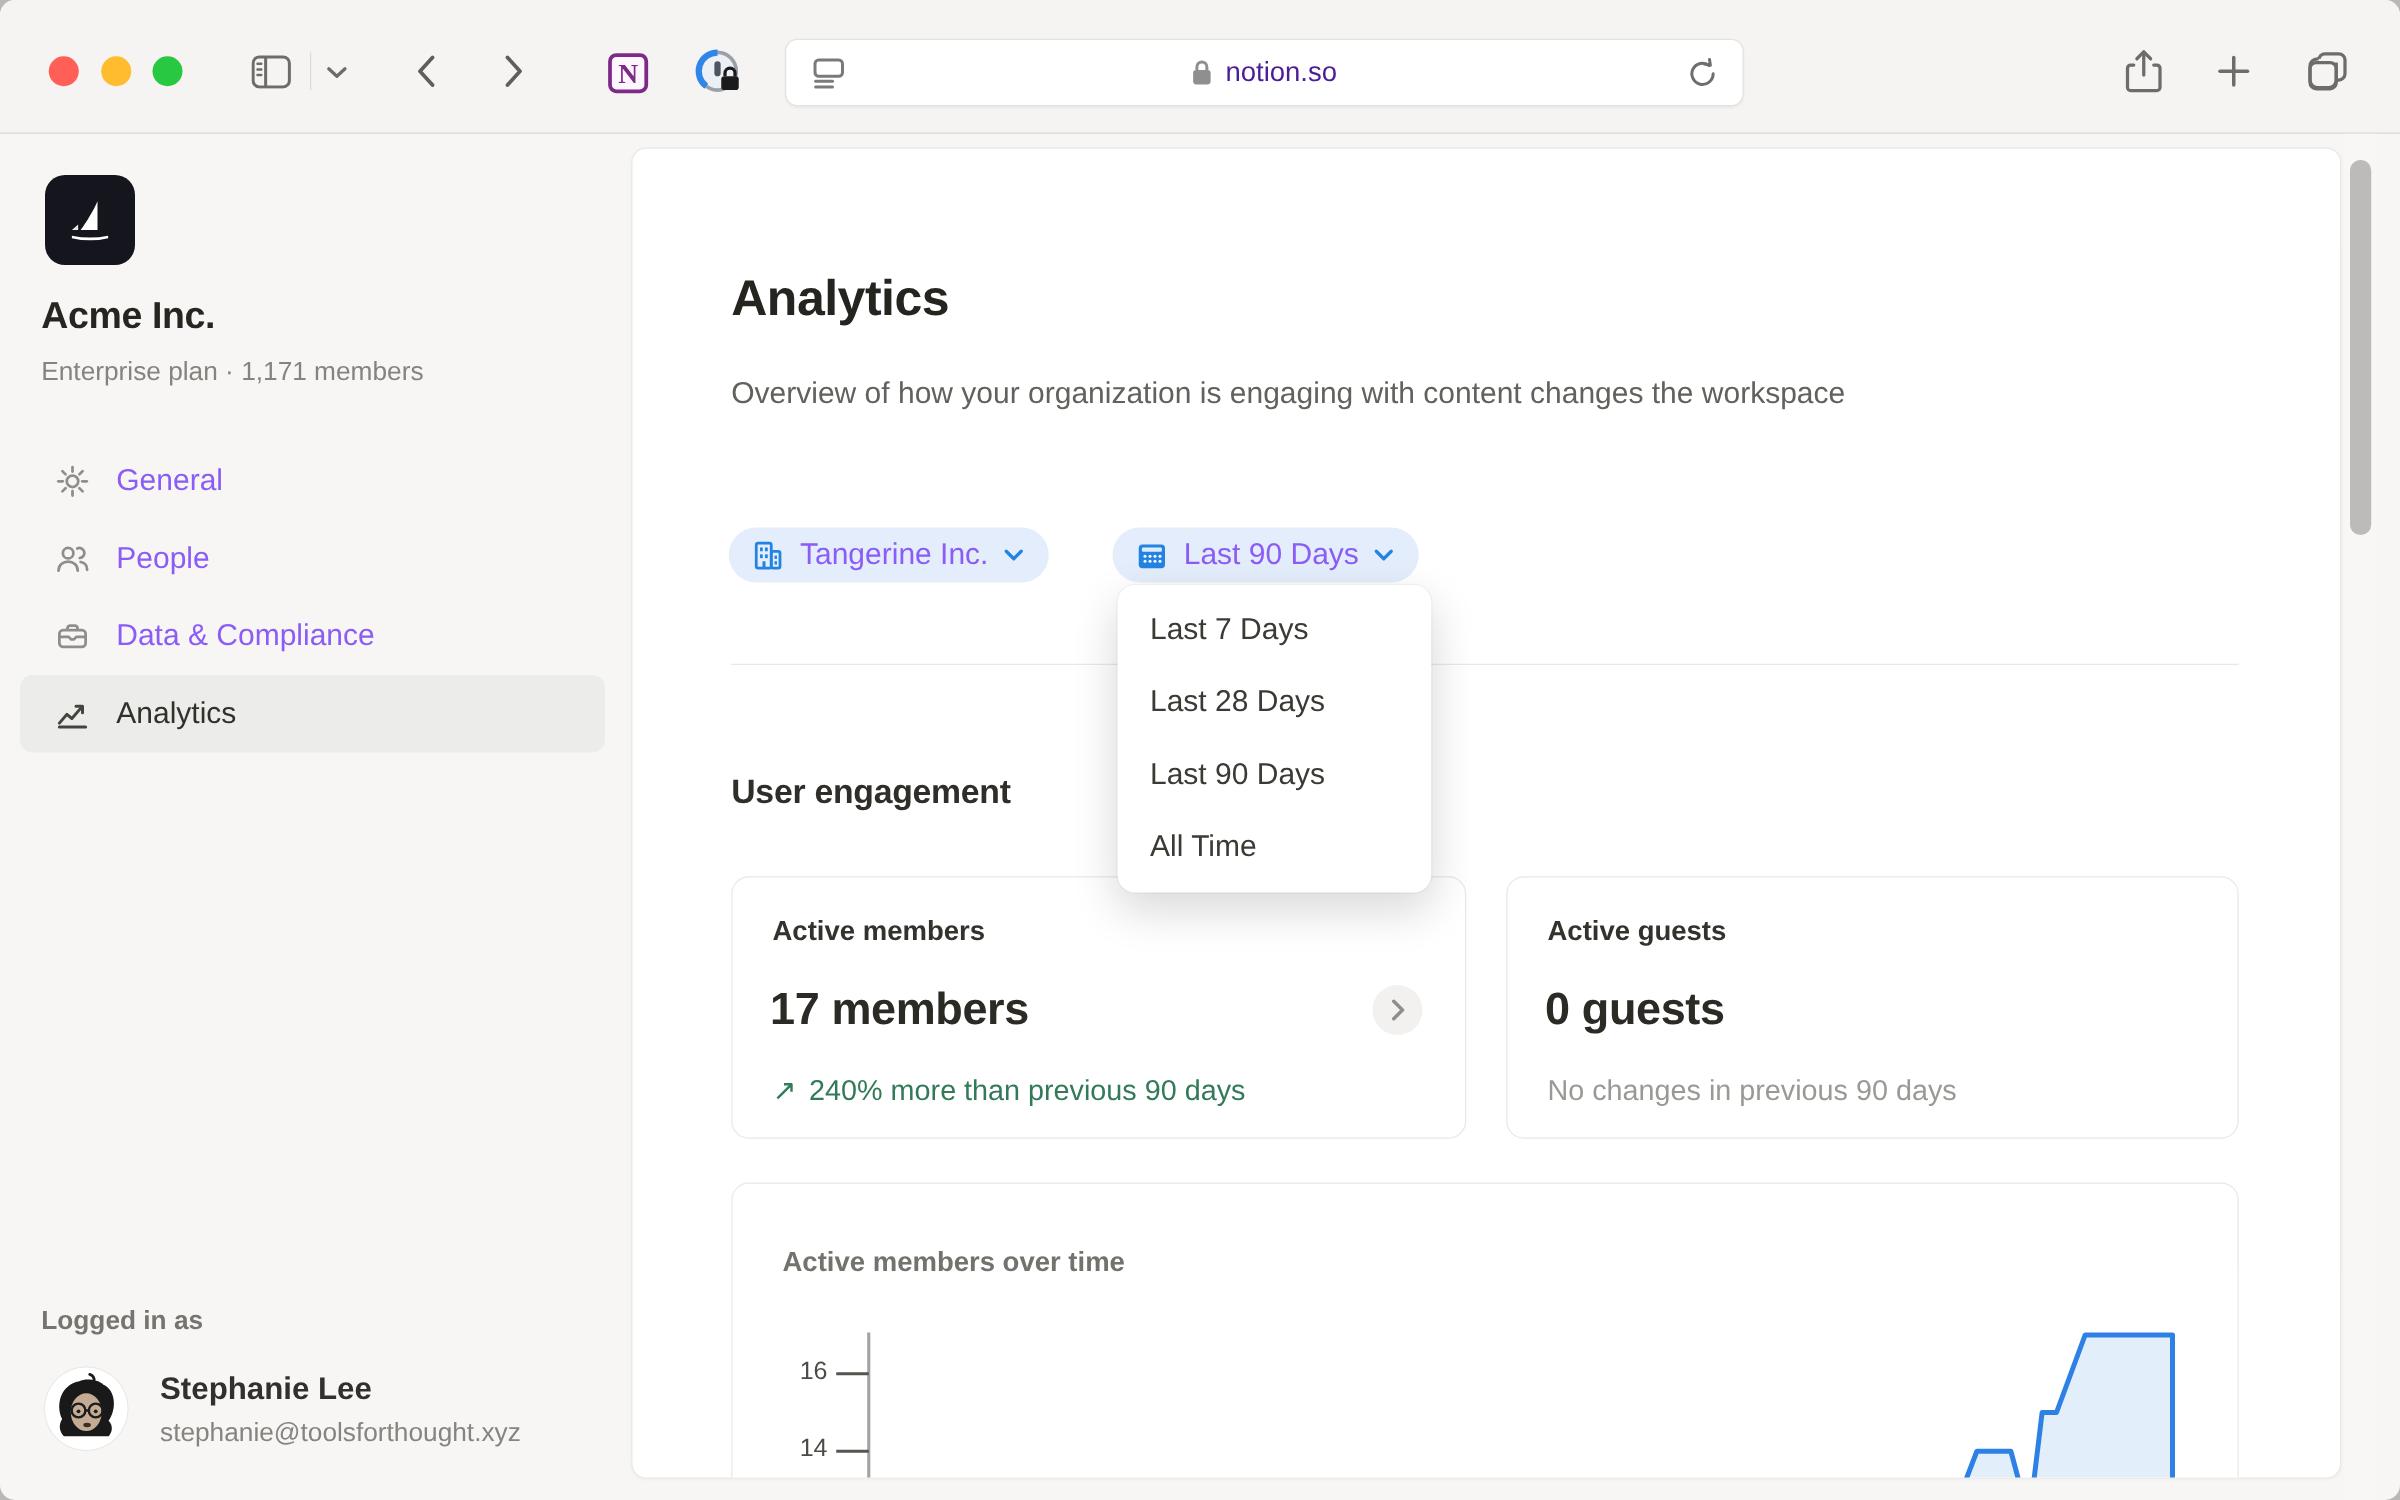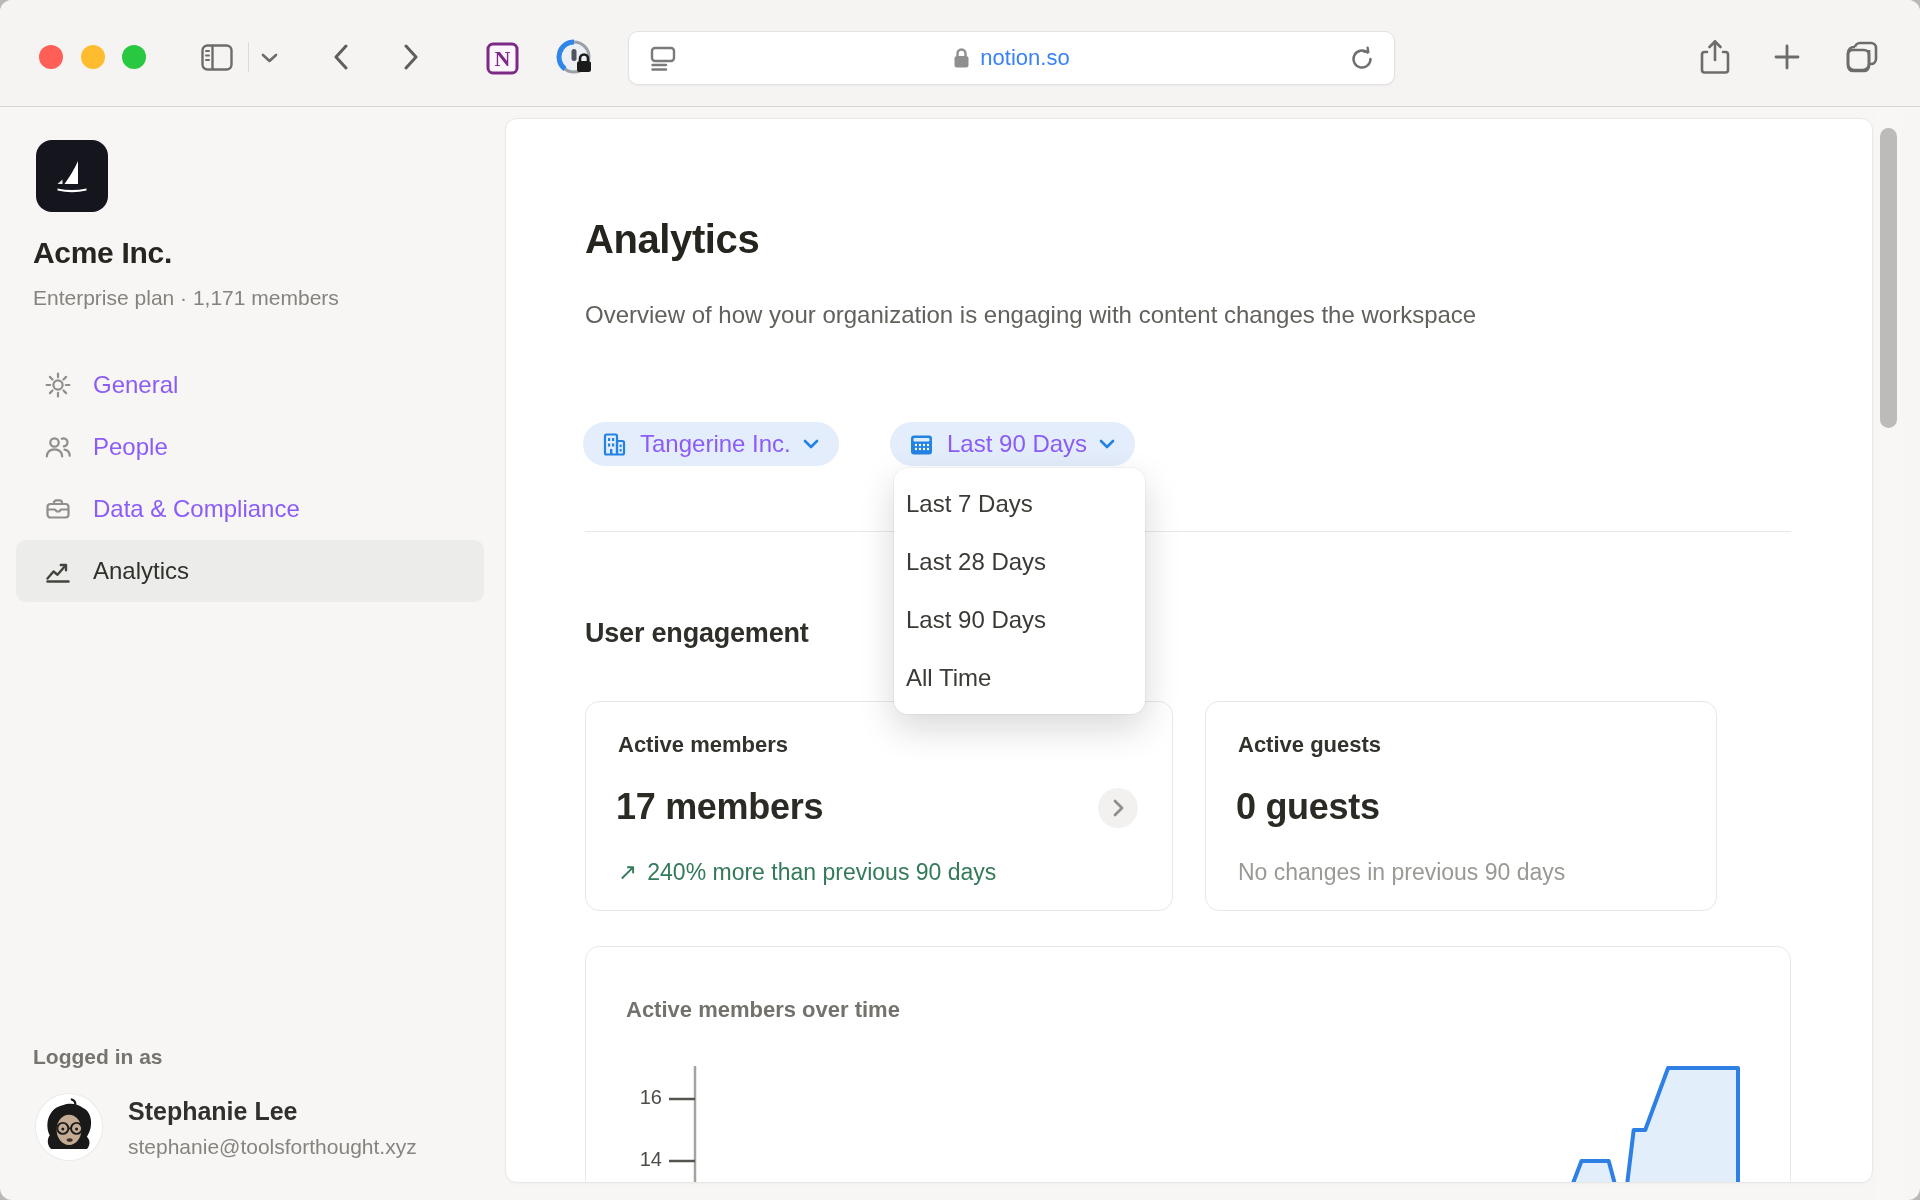--- a/index.html
+++ b/index.html
@@ -5,21 +5,21 @@
   html,body{margin:0;padding:0;background:#b9b8b6;font-family:"Liberation Sans","DejaVu Sans",sans-serif;-webkit-font-smoothing:antialiased;}
   .win{position:relative;width:1920px;height:1200px;background:#f7f6f4;border-radius:12px;overflow:hidden;margin:0 auto;}
   
   .toolbar{position:absolute;left:0;top:0;width:1920px;height:106px;background:#f5f4f2;border-bottom:1px solid #d7d6d4;}
   .tl{position:absolute;top:45px;width:24px;height:24px;border-radius:50%;}
   .tl.red{left:39px;background:#ff5f57}.tl.yellow{left:81px;background:#febc2e}.tl.green{left:122px;background:#28c840}
   .tbtn{position:absolute;display:flex;align-items:center;justify-content:center;background:none;border:none;padding:0;}
   .tsep{position:absolute;left:248px;top:42px;width:1px;height:30px;background:#dcdbd9;}
   .addr{position:absolute;left:628px;top:31px;width:765px;height:52px;background:#ffffff;border:1px solid #e3e2e0;border-radius:10px;box-shadow:0 1px 2px rgba(0,0,0,.05);display:flex;align-items:center;}
   .addr-center{position:absolute;left:0;right:0;top:0;bottom:0;display:flex;align-items:center;justify-content:center;gap:10px;}
-  .url{font-size:22px;color:#3b82f6;}
+  .url{font-size:22px;color:#4c1d95;}
   .icon{display:inline-flex;align-items:center;justify-content:center;}
   
   .logo{position:absolute;left:36px;top:140px;width:72px;height:72px;border-radius:16px;background:#15151d;display:flex;align-items:center;justify-content:center;}
   .ws-name{position:absolute;left:33px;top:236px;font-size:30px;font-weight:700;color:#26251f;letter-spacing:-.3px;text-align:right;}
   .ws-plan{position:absolute;left:33px;top:286px;font-size:21px;color:#84837e;}
   .nav{position:absolute;left:16px;top:354px;width:468px;}
   .nav-item{display:flex;align-items:center;height:62px;padding-left:28px;gap:21px;border-radius:10px;}
   .nav-item.active{background:#ececea;}
   .nav-label{font-size:24px;color:#8b5cf6;}
   .nav-item.active .nav-label{font-weight:500;color:#32302a;}
@@ -30,25 +30,25 @@
   
   .panel{position:absolute;left:505px;top:118px;width:1368px;height:1065px;background:#ffffff;border:1px solid #e9e8e6;border-radius:12px;overflow:hidden;box-shadow:0 1px 3px rgba(0,0,0,.03);box-sizing:border-box;}
   .page-title{position:absolute;left:79px;top:98px;font-size:40px;font-weight:700;color:#25241f;letter-spacing:-.4px;}
   .page-desc{position:absolute;left:79px;top:176px;width:930px;font-size:24px;line-height:40px;color:#63615c;}
   .chip{position:absolute;top:303px;height:44px;border-radius:22px;background:#e3edfb;display:flex;align-items:center;gap:12px;padding:0 20px 0 18px;border:none;}
   .chip-label{font-size:24px;font-weight:500;color:#8b5cf6;}
   .chip.ws{left:77px;}
   .chip.date{left:384px;}
   .hr{position:absolute;left:79px;top:412px;width:1206px;height:1px;background:#e9e8e6;}
   .menu{position:absolute;left:388px;top:349px;width:251px;border-radius:14px;background:#ffffff;box-shadow:0 0 0 1px rgba(15,15,15,.04),0 14px 36px rgba(15,15,15,.16);padding:7px 0;z-index:5;}
-  .menu-item{height:58px;display:flex;align-items:center;padding-left:12px;font-size:24px;color:#3b3a35;}
+  .menu-item{height:58px;display:flex;align-items:center;padding-left:26px;font-size:24px;color:#3b3a35;}
   .section-title{position:absolute;left:79px;top:499px;font-size:27px;font-weight:600;color:#2f2e29;letter-spacing:-.2px;}
   .card{position:absolute;top:582px;height:210px;border:1px solid #e9e8e6;border-radius:14px;background:#fff;box-sizing:border-box;}
   .card.members{left:79px;width:588px;}
-  .card.guests{left:699px;width:512px;}
+  .card.guests{left:699px;width:586px;}
   .card-label{position:absolute;left:32px;top:30px;font-size:22px;font-weight:600;color:#33322d;}
   .card-value{position:absolute;left:30px;top:84px;font-size:36px;font-weight:700;color:#2b2a25;letter-spacing:-.3px;}
   .card-delta{position:absolute;left:32px;top:157px;font-size:23px;display:flex;gap:10px;align-items:center;}
   .delta-pos{color:#337a58;font-weight:500;}
   .delta-neu{color:#9a9994;}
   .chev-circle{position:absolute;left:512px;top:86px;width:40px;height:40px;border-radius:50%;background:#f2f1ef;border:none;display:flex;align-items:center;justify-content:center;}
   .chart-card{position:absolute;left:79px;top:827px;width:1206px;height:400px;border:1px solid #e9e8e6;border-radius:14px;background:#fff;box-sizing:border-box;}
   .chart-title{position:absolute;left:120px;top:878px;font-size:22px;font-weight:600;color:#73726d;}
   .chart-svg{position:absolute;left:79px;top:827px;width:1206px;height:238px;}
   .ytick{position:absolute;left:100px;width:56px;text-align:right;font-size:20px;font-weight:500;color:#4c4b47;}

